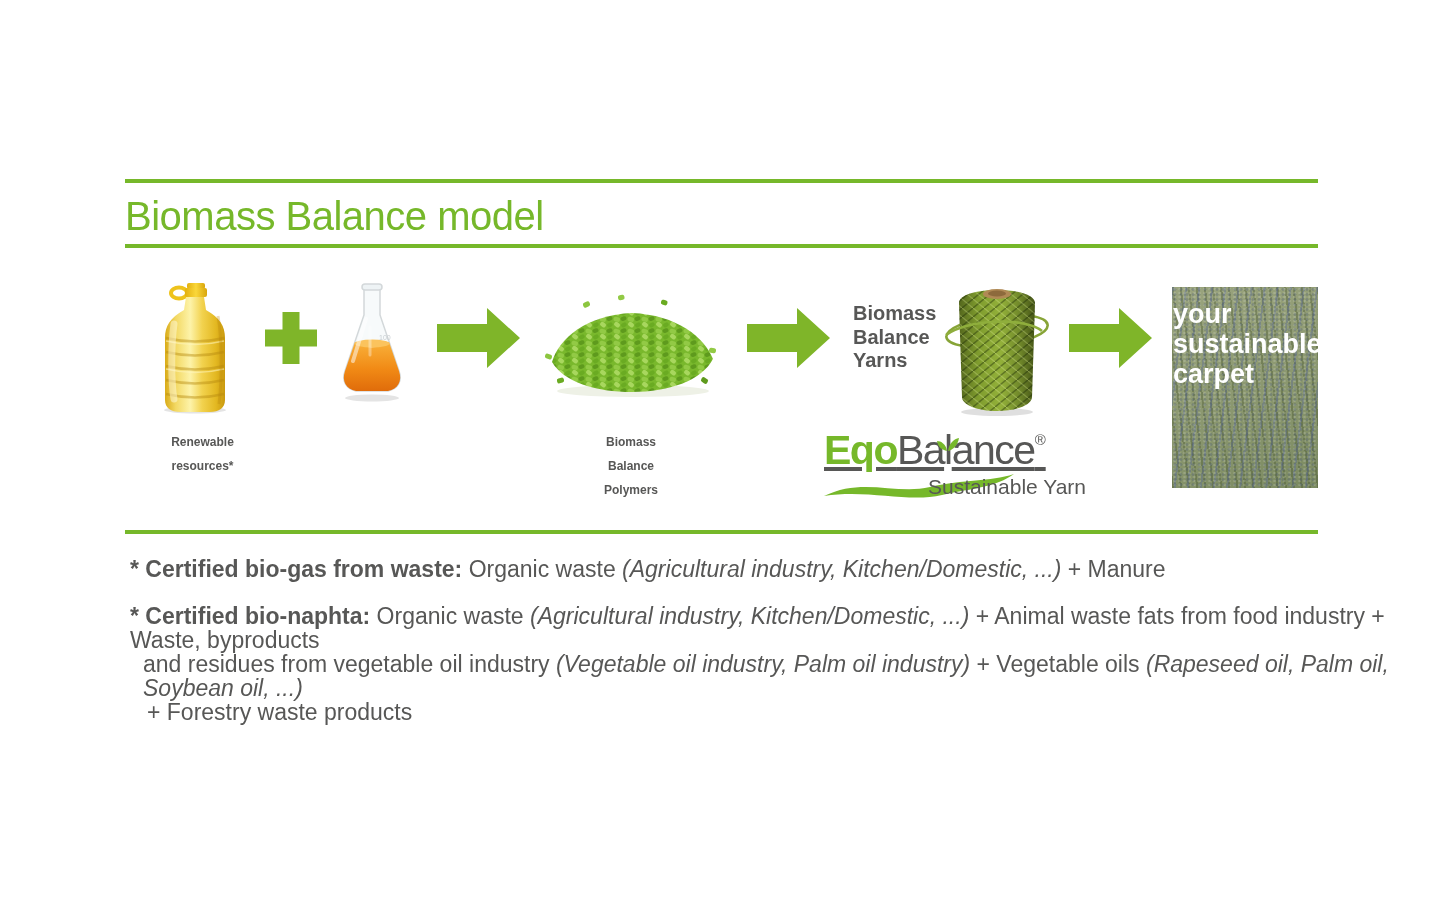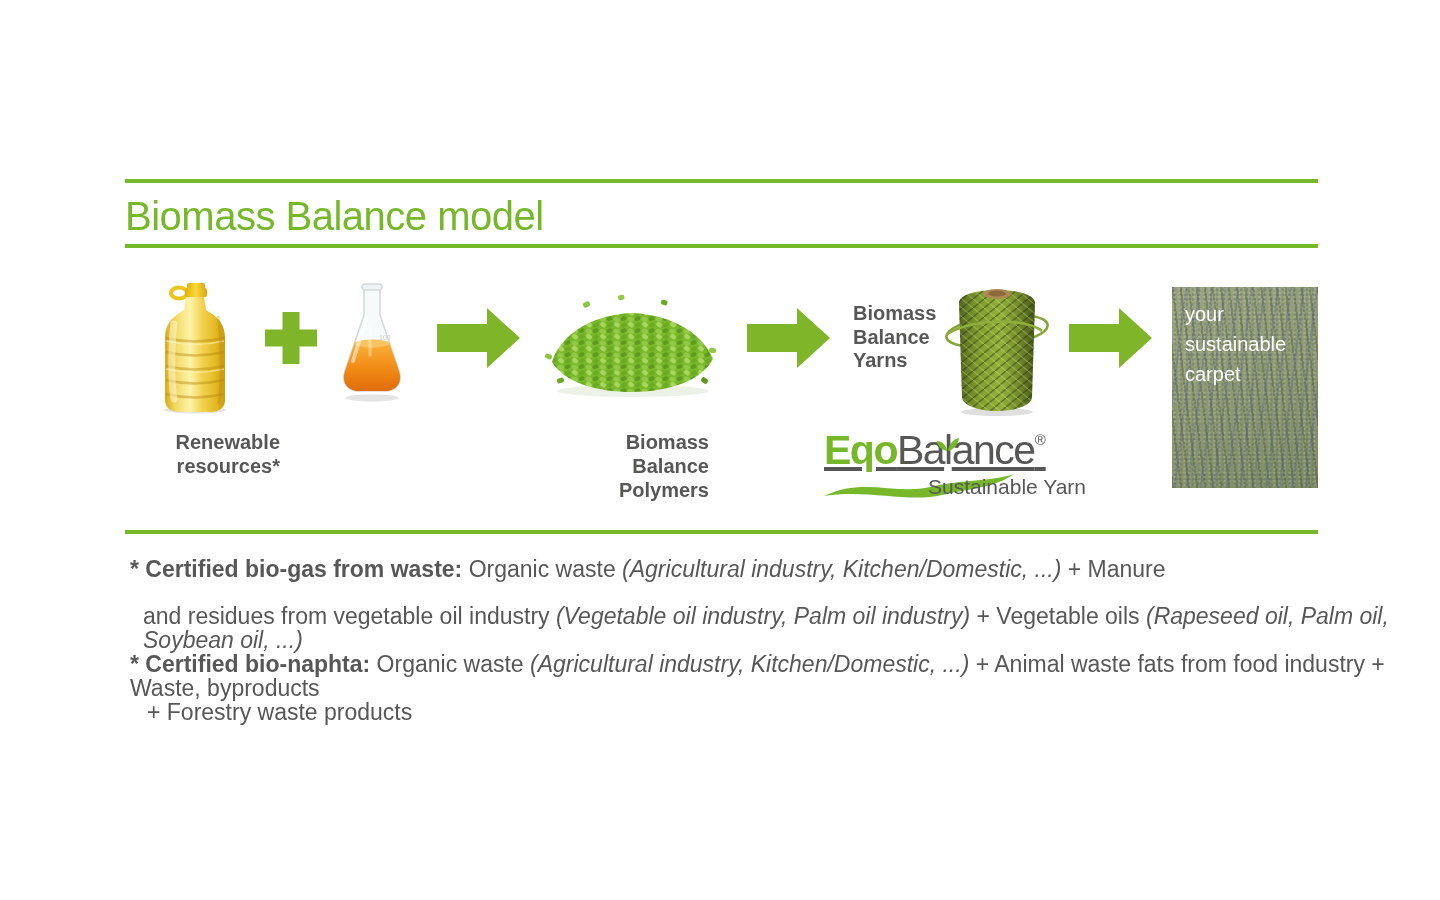--- a/index.html
+++ b/index.html
@@ -21,21 +21,21 @@
   .pos-bottle { left:158px; top:282px; }
   .pos-plus   { left:265px; top:312px; }
   .pos-flask  { left:337px; top:283px; }
   .pos-arrow1 { left:437px; top:307px; }
   .pos-pellets{ left:543px; top:292px; }
   .pos-arrow2 { left:747px; top:307px; }
   .pos-spool  { left:951px; top:281px; }
   .pos-arrow3 { left:1069px; top:307px; }
   .gfx svg { display:block; overflow:visible; }
   .item-label {
-    position:absolute; text-align:right; font-weight:700; font-size:20px;
+    position:absolute; text-align:center; font-weight:700; font-size:12px;
     line-height:24px; color:var(--textgray,#575756);
   }
   .item-label span { display:block; }
   .lbl-renewable { left:125px; top:430px; width:155px; }
   .lbl-fossil    { left:295px; top:430px; width:150px; }
   .lbl-polymers  { left:553px; top:430px; width:156px; }
   .lbl-yarns {
     position:absolute; left:853px; top:302px; font-weight:700; font-size:20px;
     line-height:23.5px; text-align:left; color:var(--textgray,#575756);
   }
@@ -43,21 +43,21 @@
   .carpet {
     position:absolute; left:1172px; top:287px; width:146px; height:201px;
     background:
       radial-gradient(rgba(70,85,120,0.28) 1.2px, transparent 1.8px),
       radial-gradient(rgba(255,255,255,0.16) 1px, transparent 1.5px),
       repeating-linear-gradient(97deg, rgba(88,104,148,0.38) 0 2px, rgba(88,104,148,0) 2px 13px),
       repeating-linear-gradient(83deg, rgba(55,70,30,0.30) 0 2px, rgba(55,70,30,0) 2px 8px),
       linear-gradient(155deg, #9aa47e 0%, #8e9a72 45%, #7b8a61 100%);
     background-size:6px 5px, 5px 4px, auto, auto, auto;
   }
-  .carpet-text { padding:12px 0 0 13px; color:#ffffff; font-size:20px; line-height:30px; font-weight:400; }
+  .carpet-text { padding:12px 0 0 1px; color:#ffffff; font-size:27px; line-height:30px; font-weight:700; }
   .carpet-text span { display:block; }
   .logo { position:absolute; left:824px; top:427px; width:255px; height:75px;text-decoration:underline; }
   .logo-main { position:relative; font-size:41px; line-height:46px; letter-spacing:-1.5px; white-space:nowrap; color:var(--textgray,#575756); }
   .logo-eqo { font-weight:700; color:var(--accent,#76b82a); }
   .logo-l { position:relative; display:inline-block; }
   .logo-leaf { position:absolute; left:-7px; top:-12px; }
   .logo-reg { font-size:15px; position:relative; top:-19px; letter-spacing:0; }
   .logo-swoosh { position:absolute; left:0; top:46px; }
   .logo-sub { position:absolute; left:104px; top:48px; font-size:21px; letter-spacing:0; color:var(--textgray,#575756); white-space:nowrap; }
   .fn { position:absolute; left:130px; font-size:23px; line-height:24px; color:var(--textgray,#575756); }
@@ -243,18 +243,18 @@
     <div class="logo-sub">Sustainable Yarn</div>
   </div>
 
   <div class="rule rule-bottom"></div>
 
   <p class="fn fn-biogas">
     <span class="b">* Certified bio-gas from waste:</span><span> Organic waste </span><span class="i">(Agricultural industry, Kitchen/Domestic, ...)</span><span> + Manure</span>
   </p>
 
   <p class="fn fn-bionaphta">
+    <span class="fn-line"><span class="b">* Certified bio-naphta:</span><span> Organic waste </span><span class="i">(Agricultural industry, Kitchen/Domestic, ...)</span><span> + Animal waste fats from food industry + Waste, byproducts</span></span>
     <span class="fn-line ind1"><span>and residues from vegetable oil industry </span><span class="i">(Vegetable oil industry, Palm oil industry)</span><span> + Vegetable oils </span><span class="i">(Rapeseed oil, Palm oil, Soybean oil, ...)</span></span>
-    <span class="fn-line"><span class="b">* Certified bio-naphta:</span><span> Organic waste </span><span class="i">(Agricultural industry, Kitchen/Domestic, ...)</span><span> + Animal waste fats from food industry + Waste, byproducts</span></span>
     <span class="fn-line ind2"><span>+ Forestry waste products</span></span>
   </p>
 
 </div>
 
 </body></html>

